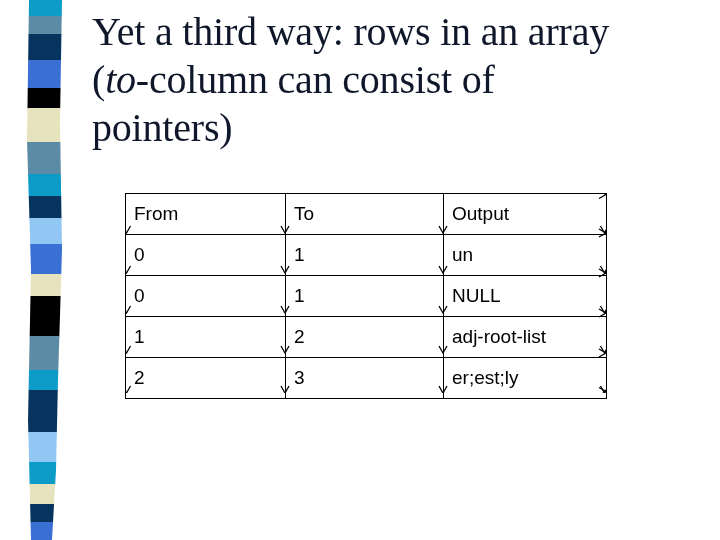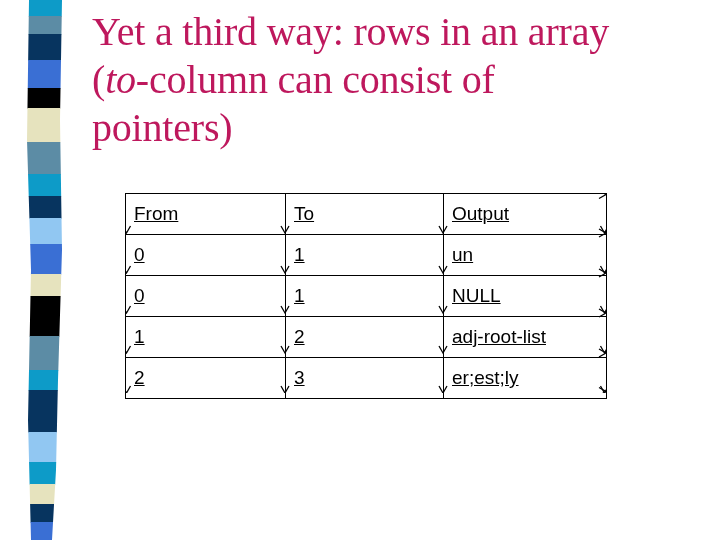--- a/index.html
+++ b/index.html
@@ -18,21 +18,21 @@
   
   #stripe{
     position:absolute;left:0;top:0;width:80px;height:540px;
   }
   #stripe svg{display:block;}
 
   
   #title{
     position:absolute;
     left:92px;top:8px;width:608px;
-    color:#be185d;
+    color:#0f172a;
     font-family:"Liberation Serif", serif;
     font-size:40px;
     line-height:48px;
     letter-spacing:-0.2px;
     white-space:pre-wrap;
   }
   #title .it{font-style:italic;}
 
   
   #tablewrap{
@@ -49,21 +49,20 @@
     color:#000000;
   }
   table.grid td{
     border:1.6px solid #000000;
     padding:1px 16px 1px 8px;
     height:38px;
     vertical-align:middle;
     line-height:20px;
     overflow:hidden;
     white-space:nowrap;
-    text-decoration:underline;
   }
   table.grid col.c1{width:160px;}
   table.grid col.c2{width:158px;}
   table.grid col.c3{width:163px;}
 
   
   #arrows{
     position:absolute;left:0;top:0;width:481px;height:200px;
     pointer-events:none;
   }

